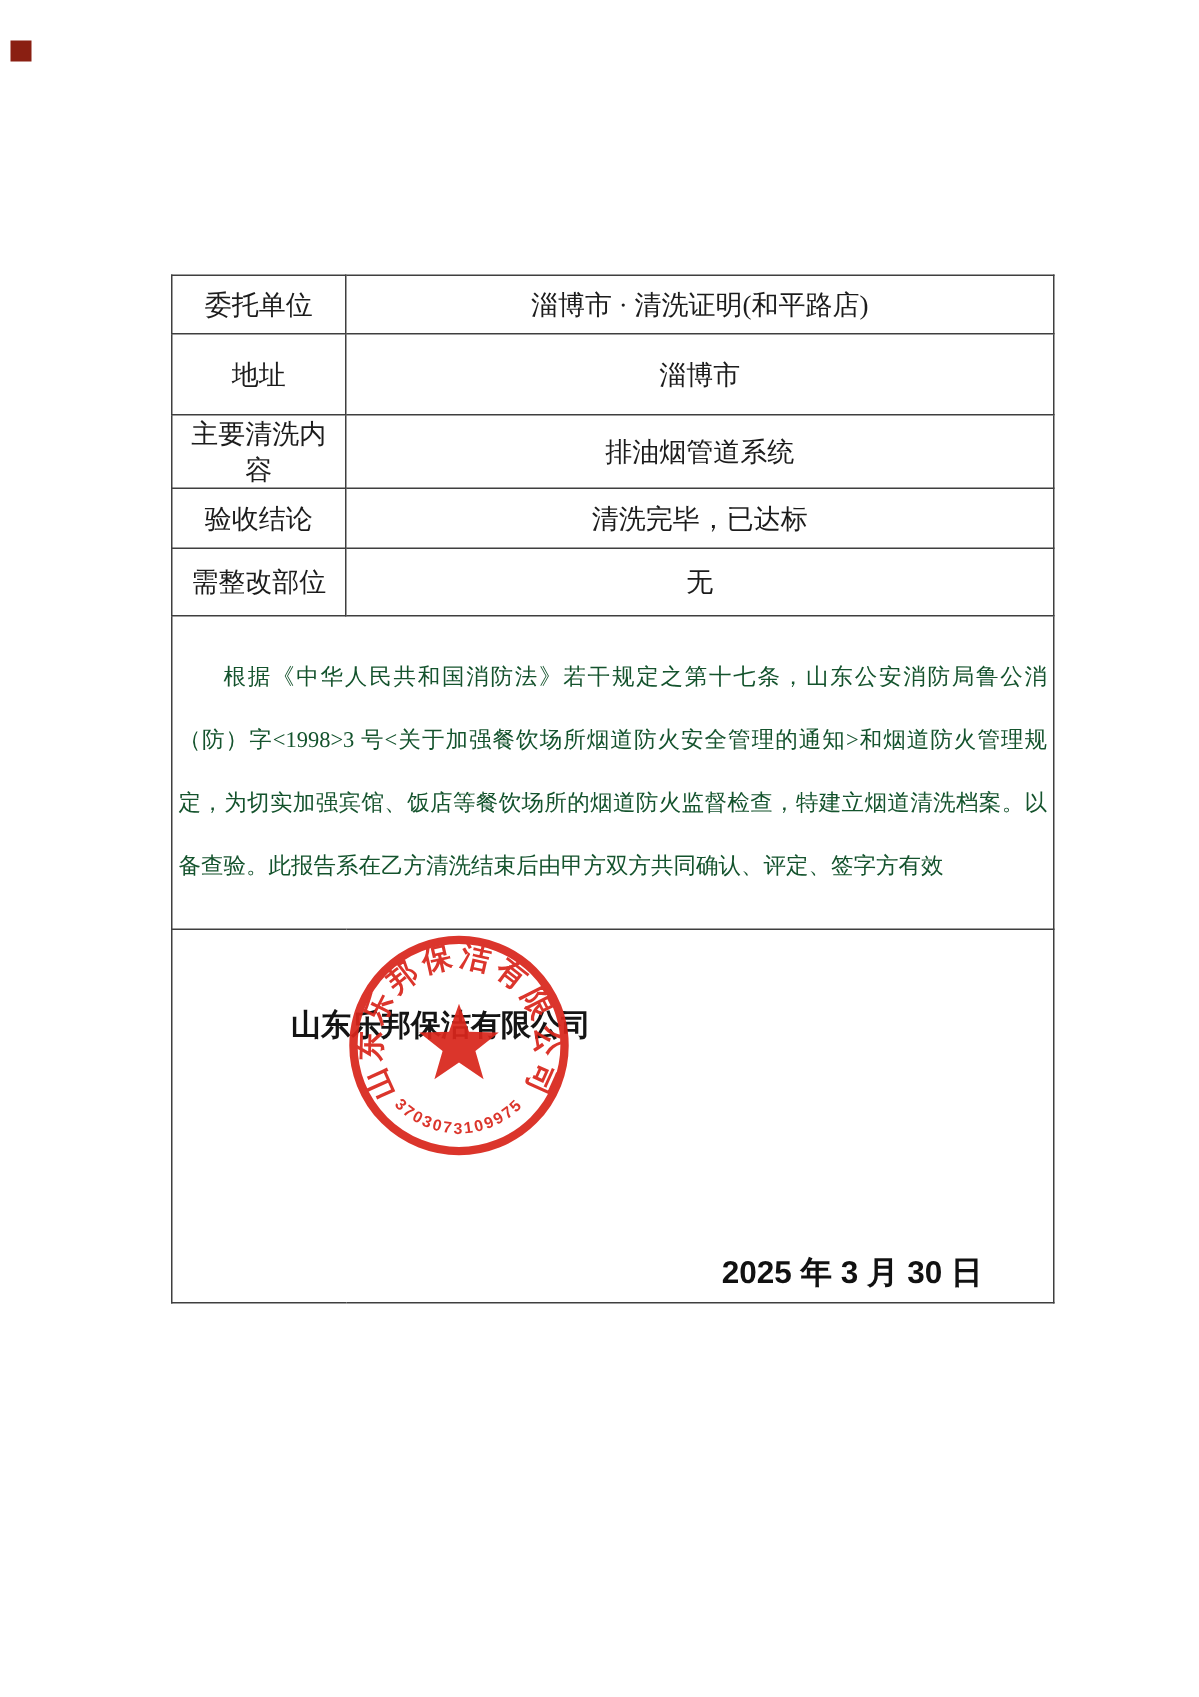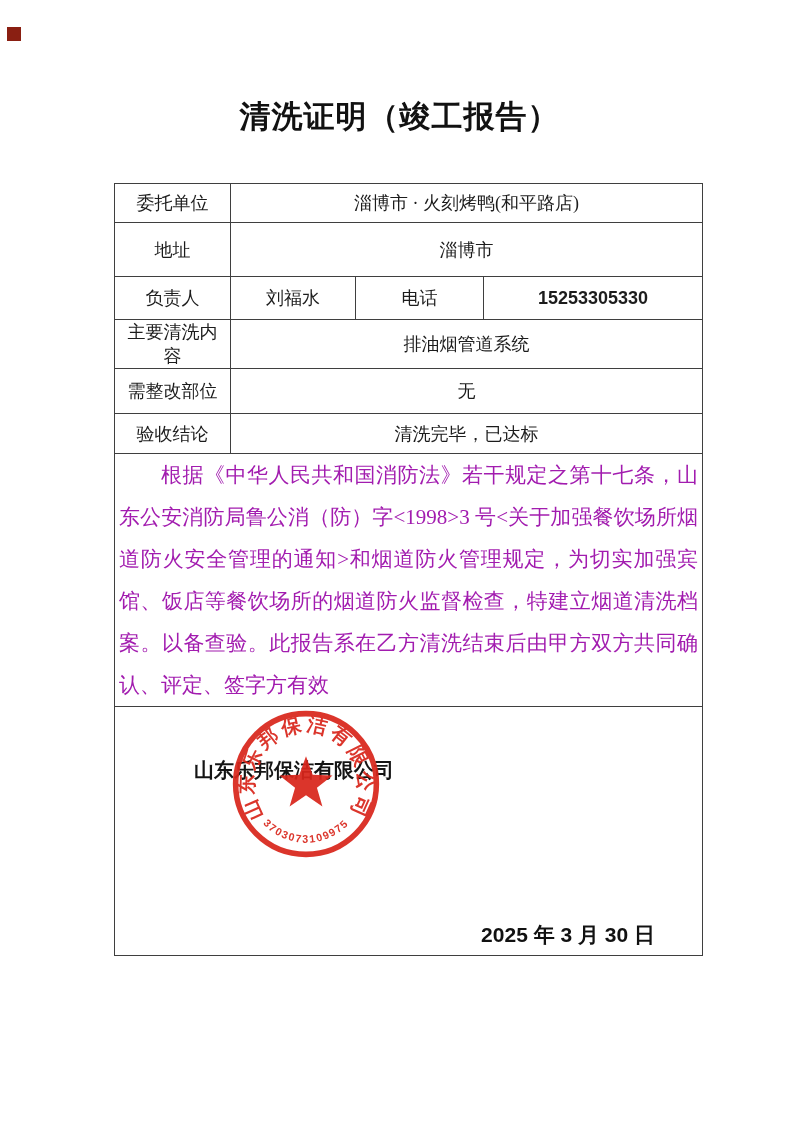--- a/index.html
+++ b/index.html
@@ -14,73 +14,66 @@
 
   table.cert{position:absolute;left:114px;top:183px;width:588px;
              border-collapse:collapse;table-layout:fixed;}
   table.cert td{border:1.5px solid #3f3f3f;text-align:center;vertical-align:middle;
                 padding:0 4px;font-size:18px;color:#1c1c1c;overflow:hidden;}
   td.lbl{font-size:17px;}
   td.num{font-family:"Liberation Sans","DejaVu Sans",sans-serif;font-weight:600;font-size:19px;}
   .mixnum{font-family:"Liberation Sans","DejaVu Sans",sans-serif;font-weight:600;font-size:18px;}
 
   td.notice-cell{text-align:justify;vertical-align:top;padding:6px 11px 0 11px;}
-  .notice-text{font-size:21px;line-height:42px;text-indent:2em;text-align:justify;
-               text-align-last:left;color:#a21caf;}
+  .notice-text{font-size:15px;line-height:42px;text-indent:2em;text-align:justify;
+               text-align-last:left;color:#14532d;}
 
   td.sign-cell{position:relative;height:248px;padding:0;}
   .sign-company{position:absolute;left:79px;top:50px;font-size:20px;font-weight:700;
                 color:#141414;letter-spacing:0px;white-space:nowrap;z-index:1;}
   .sign-date{position:absolute;right:47px;bottom:6px;font-size:21px;font-weight:700;
              font-family:"Liberation Sans","DejaVu Sans",sans-serif;color:#111;z-index:1;}
   .stamp-box{position:absolute;left:110px;top:-4px;width:162px;height:162px;z-index:2;}
   .stamp-box svg{width:100%;height:100%;opacity:0.93;}
 </style>
 </head>
 <body>
 
 <div class="page">
 
   <div class="corner-mark" style="background: rgb(138, 31, 18);"></div>
 
-  <div class="doc-title">清洗证明（竣工报告）</div>
 
   <table class="cert">
     <colgroup>
         <col style="width:116px">
         <col style="width:125px">
         <col style="width:128px">
         <col style="width:219px">
       </colgroup>
     <tbody>
         <tr style="height:39px">
       <td class="lbl">委托单位</td>
-      <td colspan="3">淄博市 · 火刻烤鸭(和平路店)</td>
+      <td colspan="3">淄博市 · 清洗证明(和平路店)</td>
     </tr>
     <tr style="height:54px">
       <td class="lbl">地址</td>
       <td colspan="3">淄博市</td>
     </tr>
     <tr style="height:43px">
-      <td class="lbl">负责人</td>
-      <td>刘福水</td>
-      <td class="lbl">电话</td>
-      <td class="num">15253305330</td>
-    </tr>
-    <tr style="height:43px">
       <td class="lbl">主要清洗内容</td>
       <td colspan="3">排油烟管道系统</td>
+    </tr>
+    <tr style="height:40px">
+      <td class="lbl">验收结论</td>
+      <td colspan="3">清洗完毕，已达标</td>
     </tr>
     <tr style="height:45px">
       <td class="lbl">需整改部位</td>
       <td colspan="3">无</td>
-    </tr>
-    <tr style="height:40px">
-      <td class="lbl">验收结论</td>
-      <td colspan="3">清洗完毕，已达标</td>
     </tr>
     <tr style="height:209px">
       <td colspan="4" class="notice-cell">
         <div class="notice-text">根据《中华人民共和国消防法》若干规定之第十七条，山东公安消防局鲁公消（防）字&lt;1998&gt;3 号&lt;关于加强餐饮场所烟道防火安全管理的通知&gt;和烟道防火管理规定，为切实加强宾馆、饭店等餐饮场所的烟道防火监督检查，特建立烟道清洗档案。以备查验。此报告系在乙方清洗结束后由甲方双方共同确认、评定、签字方有效</div>
       </td>
     </tr>
     <tr style="height:248px">
       <td colspan="4" class="sign-cell">
         <div class="sign-company">山东乐邦保洁有限公司</div>
         <div class="stamp-box">

